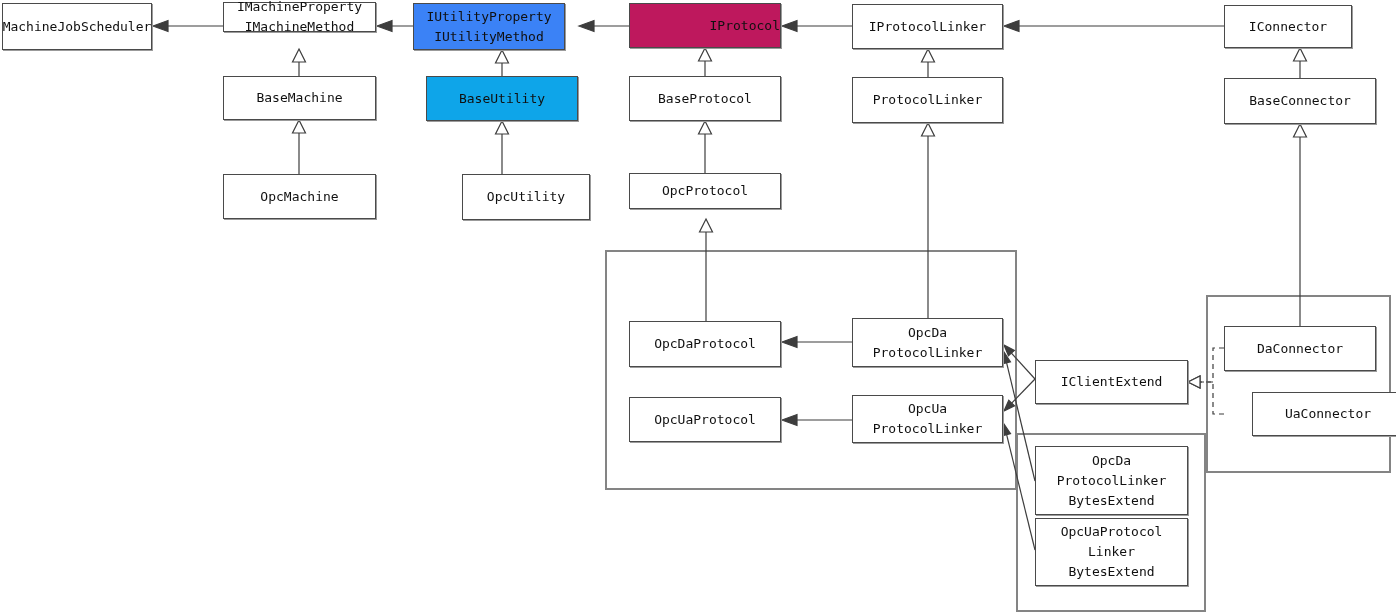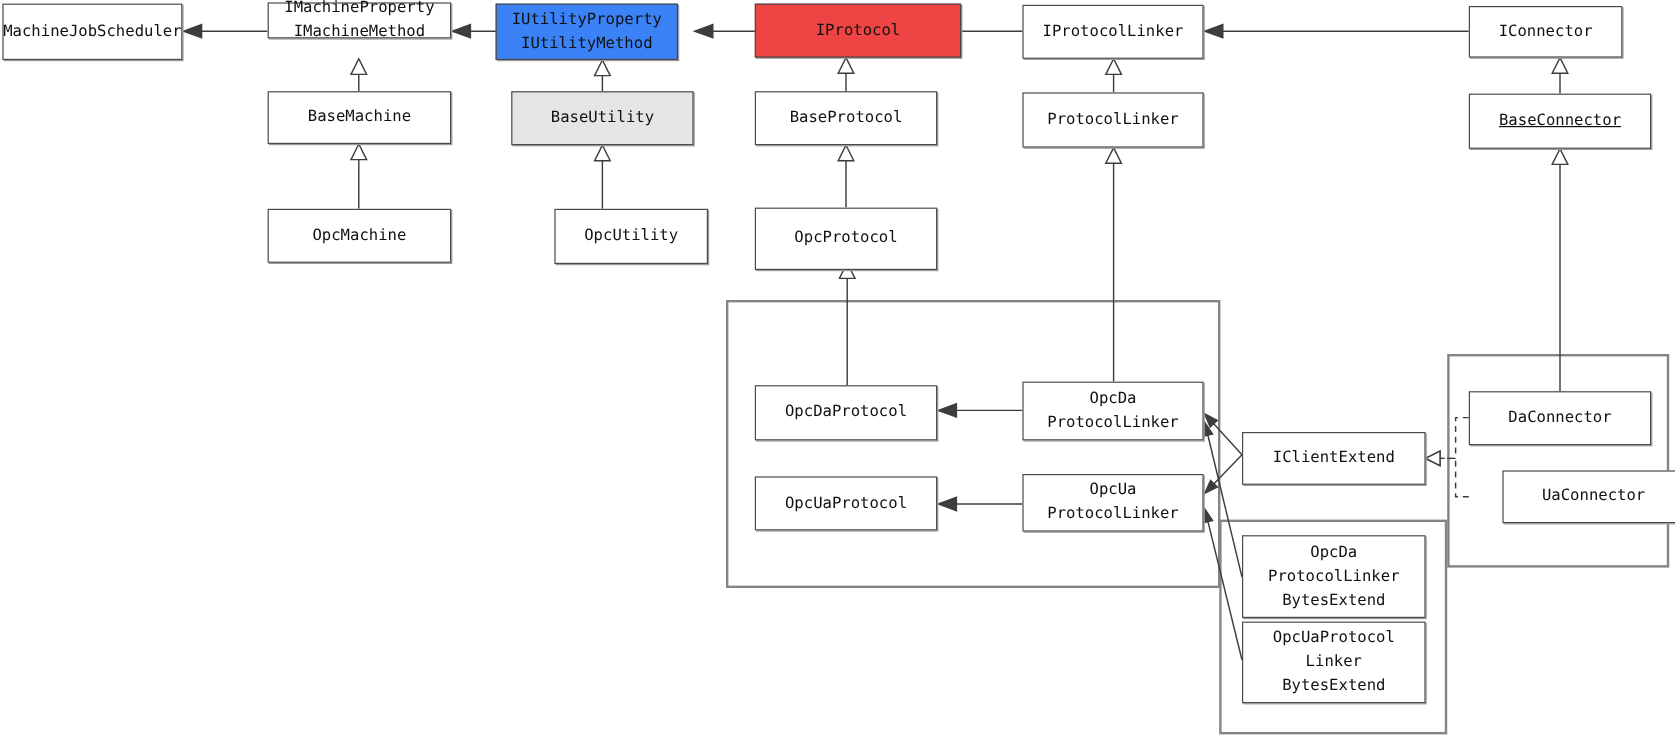--- a/index.html
+++ b/index.html
@@ -104,51 +104,51 @@
         <span>MachineJobScheduler</span>
       </div>
       <div class="node" style="left: 223px; top: 2px; width: 153px; height: 30px; border-color: rgb(74, 74, 74); background: rgb(255, 255, 255); color: rgb(16, 16, 16);">
         <span>IMachineProperty</span>
         <span>IMachineMethod</span>
       </div>
       <div class="node" style="left: 413px; top: 3px; width: 152px; height: 47px; border-color: rgb(74, 74, 74); background: #3b82f6; color: rgb(16, 16, 16);">
         <span>IUtilityProperty</span>
         <span>IUtilityMethod</span>
       </div>
-      <div class="node" style="left: 629px; top: 3px; width: 172px; height: 45px; border-color: rgb(74, 74, 74); background: #ef4444; color: rgb(16, 16, 16);">
+      <div class="node" style="left: 629px; top: 3px; width: 152px; height: 45px; border-color: rgb(74, 74, 74); background: #be185d; color: rgb(16, 16, 16); align-items: flex-end;">
         <span>IProtocol</span>
       </div>
       <div class="node" style="left: 852px; top: 4px; width: 151px; height: 45px; border-color: rgb(74, 74, 74); background: rgb(255, 255, 255); color: rgb(16, 16, 16);">
         <span>IProtocolLinker</span>
       </div>
       <div class="node" style="left: 1224px; top: 5px; width: 128px; height: 43px; border-color: rgb(74, 74, 74); background: rgb(255, 255, 255); color: rgb(16, 16, 16);">
         <span>IConnector</span>
       </div>
       <div class="node" style="left: 223px; top: 76px; width: 153px; height: 44px; border-color: rgb(74, 74, 74); background: rgb(255, 255, 255); color: rgb(16, 16, 16);">
         <span>BaseMachine</span>
       </div>
-      <div class="node" style="left: 426px; top: 76px; width: 152px; height: 45px; border-color: rgb(74, 74, 74); background: #e5e5e5; color: rgb(16, 16, 16); text-align: right;">
+      <div class="node" style="left: 426px; top: 76px; width: 152px; height: 45px; border-color: rgb(74, 74, 74); background: #0ea5e9; color: rgb(16, 16, 16); text-align: right;">
         <span>BaseUtility</span>
       </div>
       <div class="node" style="left: 629px; top: 76px; width: 152px; height: 45px; border-color: rgb(74, 74, 74); background: rgb(255, 255, 255); color: rgb(16, 16, 16);">
         <span>BaseProtocol</span>
       </div>
       <div class="node" style="left: 852px; top: 77px; width: 151px; height: 46px; border-color: rgb(74, 74, 74); background: rgb(255, 255, 255); color: rgb(16, 16, 16);">
         <span>ProtocolLinker</span>
       </div>
-      <div class="node" style="left: 1224px; top: 78px; width: 152px; height: 46px; border-color: rgb(74, 74, 74); background: rgb(255, 255, 255); color: rgb(16, 16, 16); text-decoration: underline;">
+      <div class="node" style="left: 1224px; top: 78px; width: 152px; height: 46px; border-color: rgb(74, 74, 74); background: rgb(255, 255, 255); color: rgb(16, 16, 16);">
         <span>BaseConnector</span>
       </div>
       <div class="node" style="left: 223px; top: 174px; width: 153px; height: 45px; border-color: rgb(74, 74, 74); background: rgb(255, 255, 255); color: rgb(16, 16, 16);">
         <span>OpcMachine</span>
       </div>
       <div class="node" style="left: 426px; top: 174px; width: 128px; height: 46px; border-color: rgb(74, 74, 74); background: rgb(255, 255, 255); color: rgb(16, 16, 16); margin-left: 36px;">
         <span>OpcUtility</span>
       </div>
-      <div class="node" style="left: 629px; top: 173px; width: 152px; height: 52px; border-color: rgb(74, 74, 74); background: rgb(255, 255, 255); color: rgb(16, 16, 16);">
+      <div class="node" style="left: 629px; top: 173px; width: 152px; height: 36px; border-color: rgb(74, 74, 74); background: rgb(255, 255, 255); color: rgb(16, 16, 16);">
         <span>OpcProtocol</span>
       </div>
       <div class="node" style="left: 629px; top: 321px; width: 152px; height: 46px; border-color: rgb(74, 74, 74); background: rgb(255, 255, 255); color: rgb(16, 16, 16);">
         <span>OpcDaProtocol</span>
       </div>
       <div class="node" style="left: 629px; top: 397px; width: 152px; height: 45px; border-color: rgb(74, 74, 74); background: rgb(255, 255, 255); color: rgb(16, 16, 16);">
         <span>OpcUaProtocol</span>
       </div>
       <div class="node" style="left: 852px; top: 318px; width: 151px; height: 49px; border-color: rgb(74, 74, 74); background: rgb(255, 255, 255); color: rgb(16, 16, 16);">
         <span>OpcDa</span>

